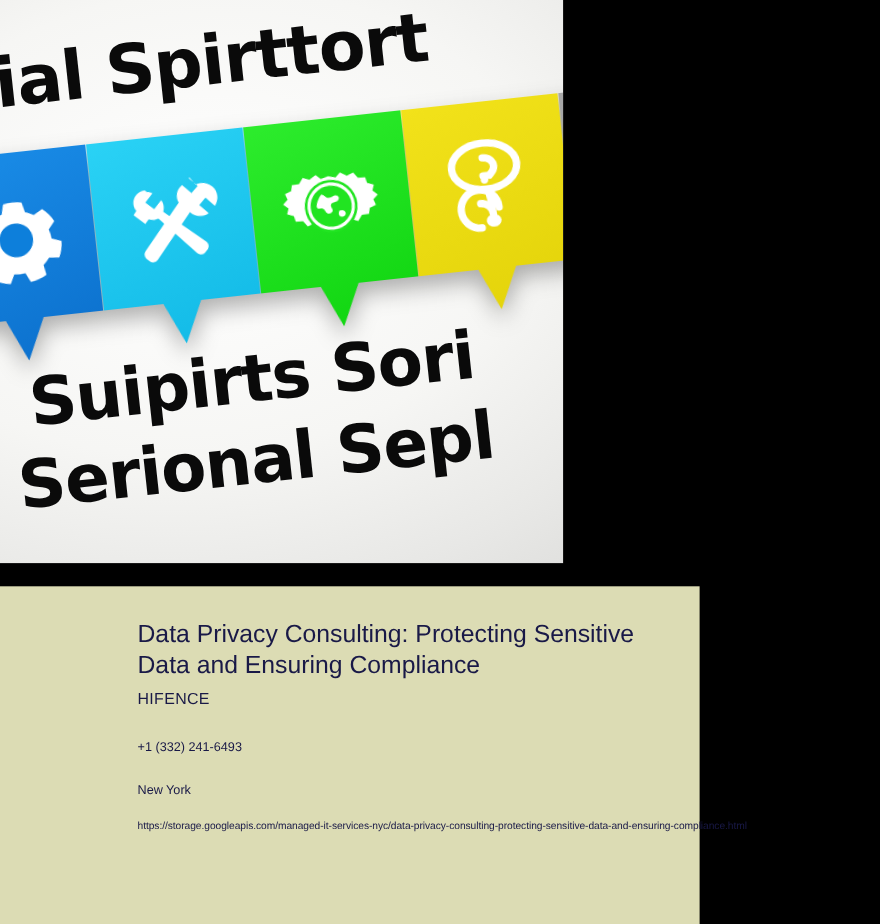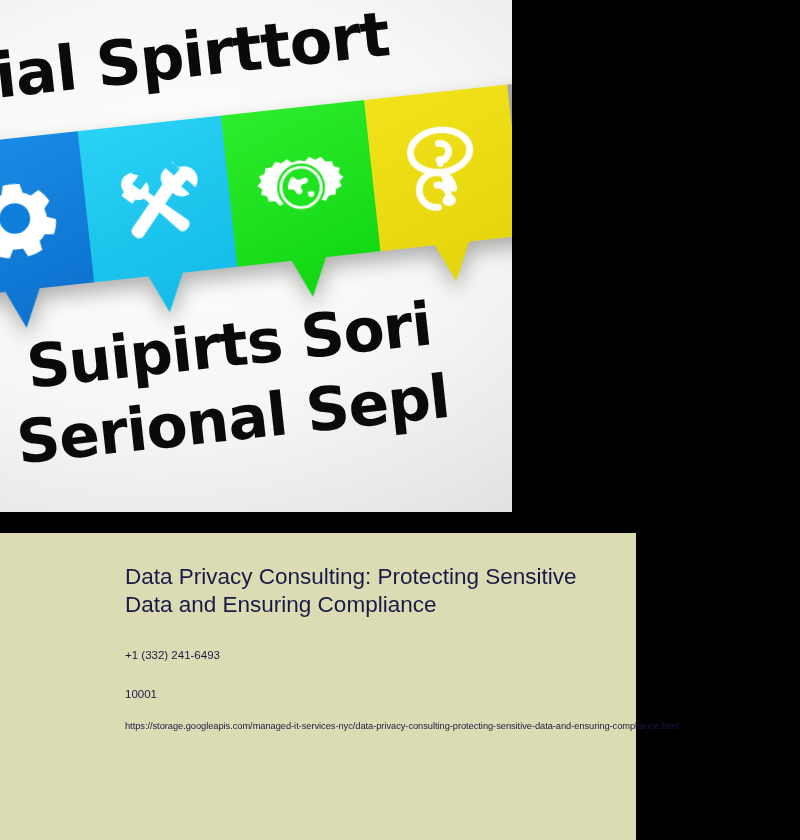--- a/index.html
+++ b/index.html
@@ -257,22 +257,23 @@
 </div>
 
 <div class="black-right"></div>
 <div class="black-below"></div>
 
 <div class="info-panel">
   <div class="info-inner">
 
     <div class="doc-title">Data Privacy Consulting: Protecting Sensitive Data and Ensuring Compliance</div>
 
+    <div class="doc-subtitle">HIFENCE</div>
 
     <div class="contact-block">
       <div>+1 (332) 241-6493</div>
-      <div>10001</div>
+      <div>New York</div>
     </div>
 
     <div class="doc-url">https://storage.googleapis.com/managed-it-services-nyc/data-privacy-consulting-protecting-sensitive-data-and-ensuring-compliance.html</div>
 
   </div>
 </div>
 
 </body></html>

